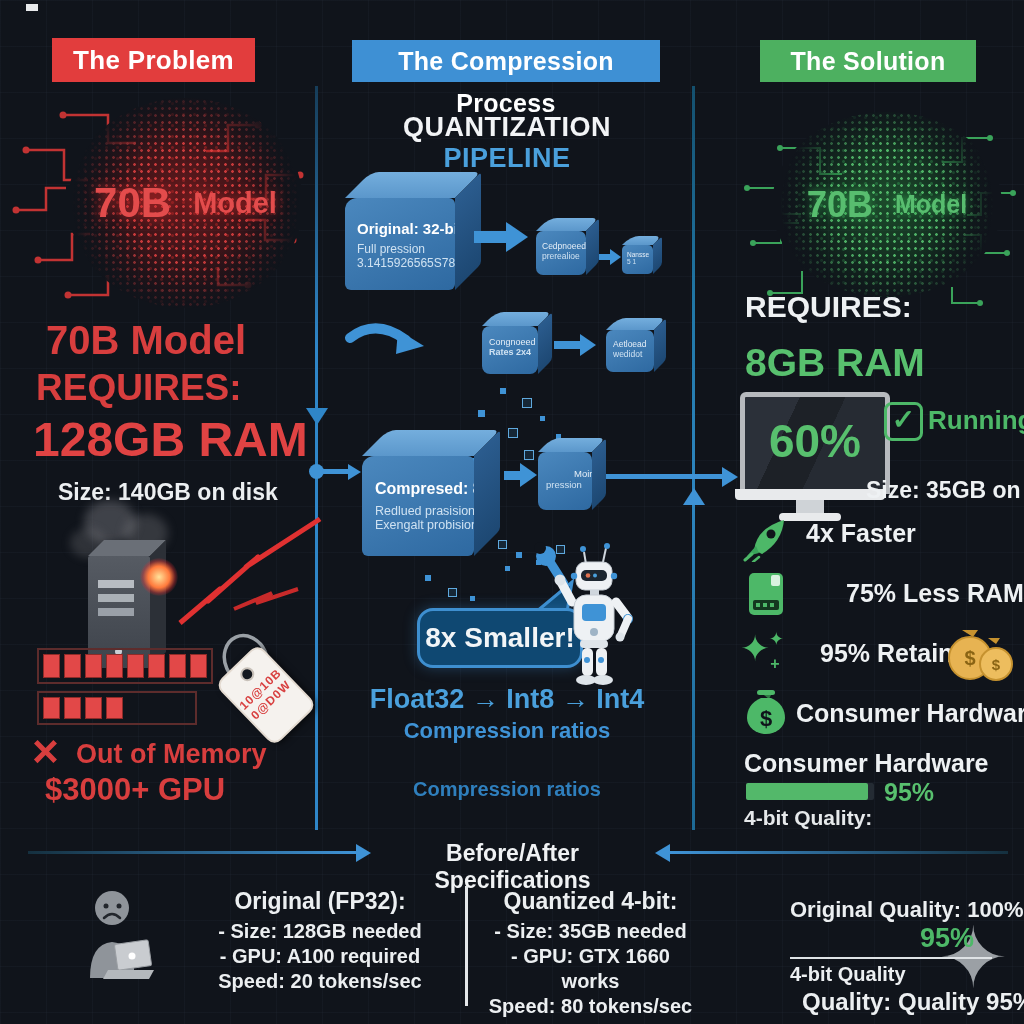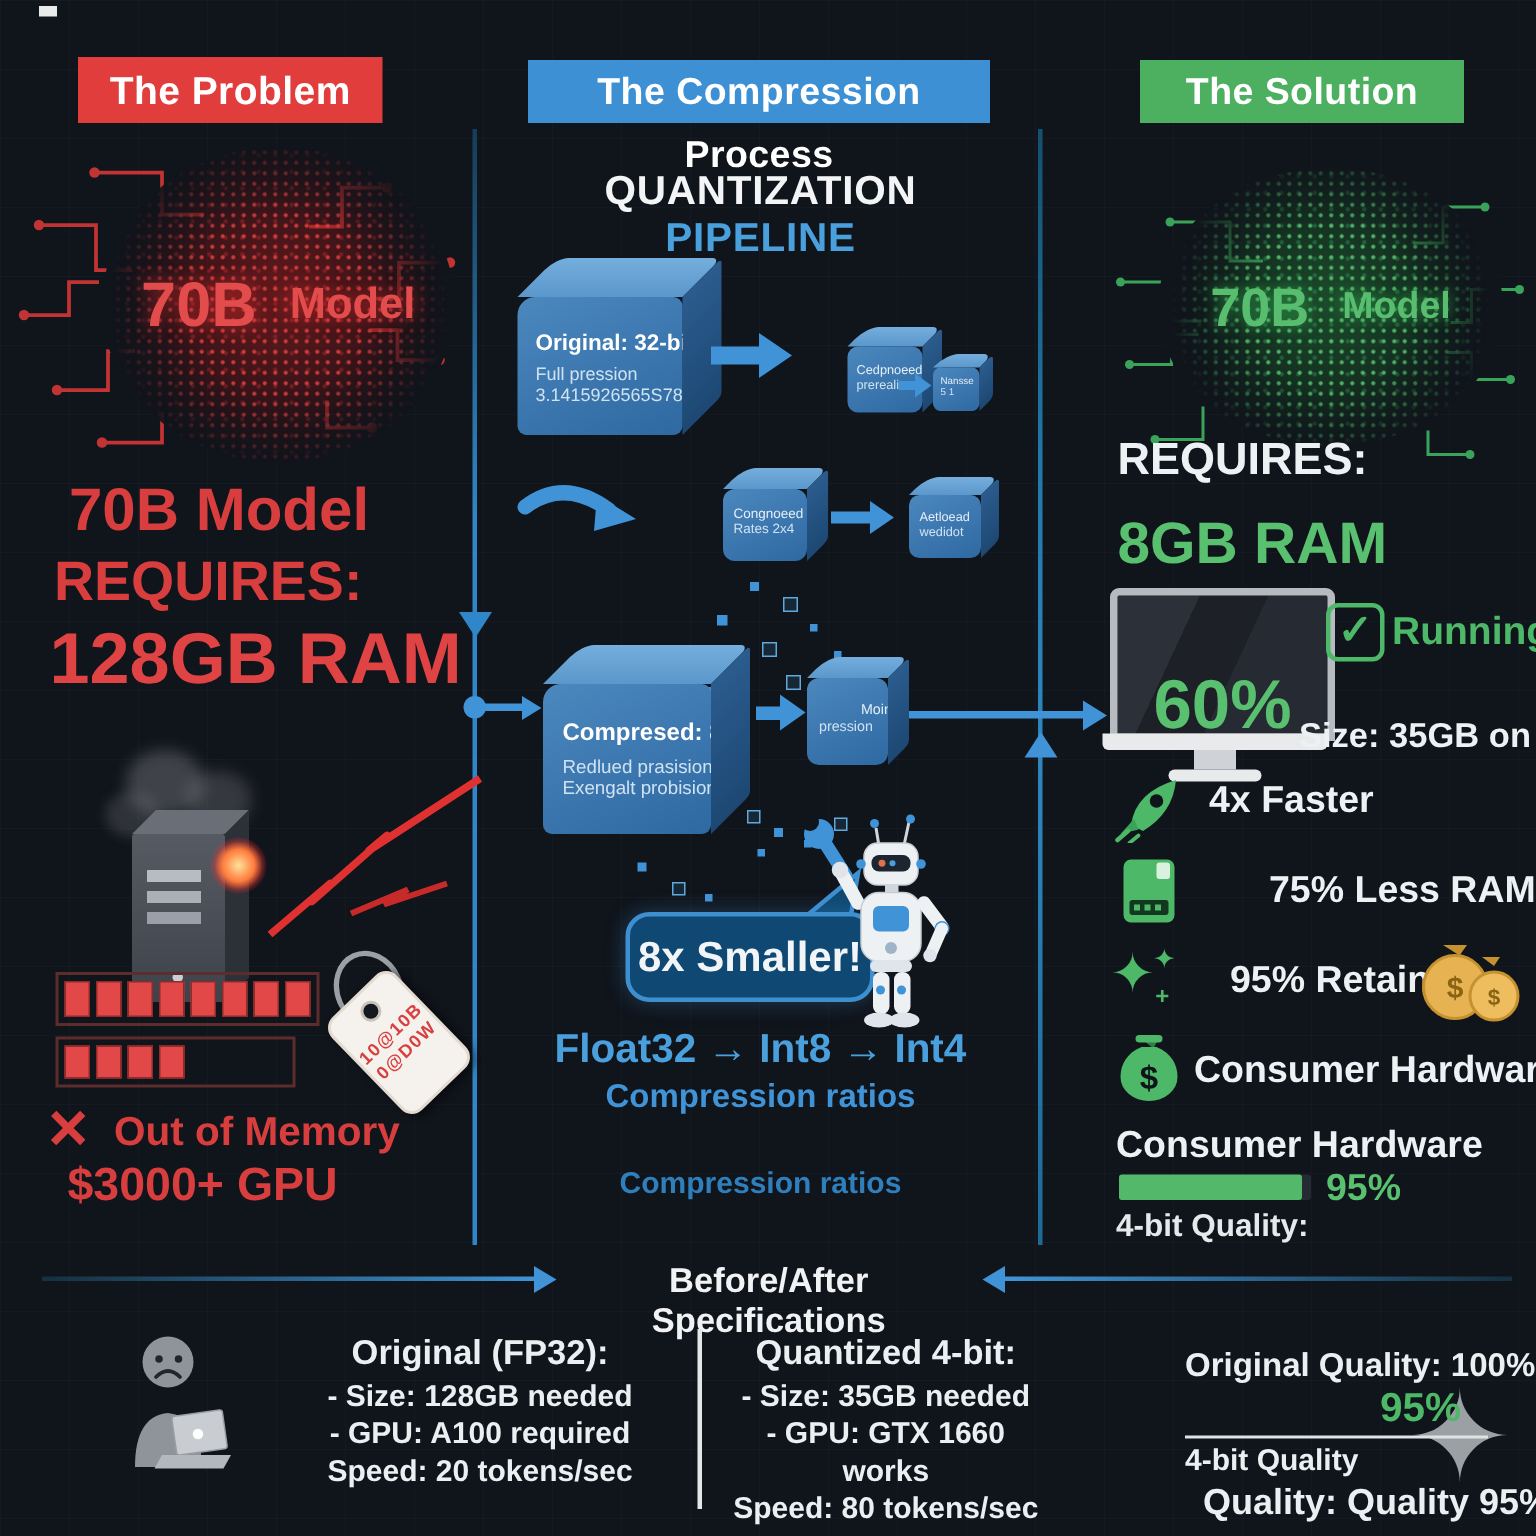--- a/index.html
+++ b/index.html
@@ -97,20 +97,21 @@
   <div class="blob blob-red" style="left:68px;top:98px;width:235px;height:210px;">
     <div class="lbl" style="color:#e34c4c;text-shadow:0 0 12px rgba(200,40,40,.8);">
       <span class="b" style="font-size:42px;">70B</span>
       <span style="font-size:29px;font-weight:700;">Model</span>
     </div>
   </div>
 
   <div class="abs txt b" style="left:46px;top:318px;font-size:40px;color:#d83e3e;">70B Model</div>
   <div class="abs txt b" style="left:36px;top:368px;font-size:37px;color:#d83e3e;">REQUIRES:</div>
   <div class="abs txt b" style="left:33px;top:414px;font-size:48px;color:#e04343;">128GB RAM</div>
+  <div class="abs txt b" style="left:58px;top:480px;font-size:23px;color:#eceff1;">Size: 140GB on disk</div>
 
   <div class="abs" style="left:84px;top:500px;width:52px;height:44px;border-radius:50%;background:rgba(165,165,170,.32);filter:blur(5px);"></div>
   <div class="abs" style="left:124px;top:514px;width:44px;height:38px;border-radius:50%;background:rgba(150,150,155,.28);filter:blur(5px);"></div>
   <div class="abs" style="left:70px;top:528px;width:36px;height:30px;border-radius:50%;background:rgba(140,140,145,.25);filter:blur(4px);"></div>
 
   <div class="cube" style="left:88px;top:540px;width:80px;height:130px;">
     <div class="fc" style="left:0;top:0;width:62px;height:16px;background:#6a6f77;transform:skewX(-45deg);transform-origin:0 100%;"></div>
     <div class="fc" style="left:62px;top:16px;width:16px;height:112px;background:#2c3037;transform:skewY(-45deg);transform-origin:0 0;"></div>
     <div class="fc" style="left:0;top:16px;width:62px;height:112px;background:linear-gradient(#565b63,#3e434b);border-radius:2px;">
       <div class="abs" style="left:10px;top:24px;width:36px;height:8px;background:#b7bcc2;"></div>
@@ -167,21 +168,21 @@
     <div class="fc rgt" style="left:110px;top:26px;width:26px;height:92px;"></div>
     <div class="fc frn" style="left:0;top:26px;width:110px;height:92px;padding:22px 0 0 12px;">
       <div class="cl1" style="font-size:15px;">Original: 32-bit</div>
       <div class="cl2" style="font-size:12px;margin-top:5px;">Full pression</div>
       <div class="cl2" style="font-size:12px;">3.1415926565S783</div>
     </div>
   </div>
   <div class="harrow" style="left:474px;top:231px;width:34px;height:12px;"></div>
   <div class="abs head-r" style="left:506px;top:222px;border-top:15px solid transparent;border-bottom:15px solid transparent;border-left:22px solid #3f93d6;"></div>
 
-  <div class="cube" style="left:565px;top:218px;width:63px;height:57px;">
+  <div class="cube" style="left:536px;top:218px;width:63px;height:57px;">
     <div class="fc top" style="left:0;top:0;width:50px;height:13px;"></div>
     <div class="fc rgt" style="left:50px;top:13px;width:13px;height:44px;"></div>
     <div class="fc frn" style="left:0;top:13px;width:50px;height:44px;padding:10px 0 0 6px;border-radius:7px;">
       <div class="cl2" style="font-size:8.5px;color:#e5eef7;">Cedpnoeed</div>
       <div class="cl2" style="font-size:8.5px;">prerealioe</div>
     </div>
   </div>
   <div class="harrow" style="left:599px;top:254px;width:12px;height:6px;"></div>
   <div class="abs head-r" style="left:610px;top:249px;border-top:8px solid transparent;border-bottom:8px solid transparent;border-left:11px solid #3f93d6;"></div>
 
@@ -197,21 +198,21 @@
   <svg class="abs" style="left:344px;top:316px;" width="86" height="48" viewBox="0 0 86 48">
     <path d="M6,22 Q32,2 62,24" fill="none" stroke="#3f93d6" stroke-width="10" stroke-linecap="round"></path>
     <polygon points="54,14 80,30 52,38" fill="#3f93d6"></polygon>
   </svg>
 
   <div class="cube" style="left:482px;top:312px;width:70px;height:62px;">
     <div class="fc top" style="left:0;top:0;width:56px;height:14px;"></div>
     <div class="fc rgt" style="left:56px;top:14px;width:14px;height:48px;"></div>
     <div class="fc frn" style="left:0;top:14px;width:56px;height:48px;padding:11px 0 0 7px;border-radius:8px;">
       <div class="cl2" style="font-size:9px;color:#e5eef7;">Congnoeed</div>
-      <div class="cl2" style="font-size:9px;">Rates 2x4</div>
+      <div class="cl2" style="font-size:9px;font-weight:bold;">Rates 2x4</div>
     </div>
   </div>
   <div class="harrow" style="left:554px;top:341px;width:28px;height:8px;"></div>
   <div class="abs head-r" style="left:580px;top:334px;border-top:11px solid transparent;border-bottom:11px solid transparent;border-left:16px solid #3f93d6;"></div>
 
   <div class="cube" style="left:606px;top:318px;width:60px;height:40px;border-radius:27px;">
     <div class="fc top" style="left:0;top:0;width:48px;height:12px;"></div>
     <div class="fc rgt" style="left:48px;top:12px;width:12px;height:42px;"></div>
     <div class="fc frn" style="left:0;top:12px;width:48px;height:42px;padding:9px 0 0 7px;border-radius:7px;">
       <div class="cl2" style="font-size:8.5px;color:#e5eef7;">Aetloead</div>
@@ -331,21 +332,21 @@
     <div class="lbl" style="color:#58bd6f;text-shadow:0 0 10px rgba(50,170,80,.8);">
       <span class="b" style="font-size:36px;">70B</span>
       <span style="font-size:25px;font-weight:700;">Model</span>
     </div>
   </div>
 
   <div class="abs txt b" style="left:745px;top:290px;font-size:30px;color:#eef1f3;">REQUIRES:</div>
   <div class="abs txt b" style="left:745px;top:326px;font-size:39px;color:#58c06e;margin-top:16px;">8GB RAM</div>
 
   <div class="abs" style="left:740px;top:392px;width:140px;height:92px;background:linear-gradient(115deg,#2b3039 30%,#1d2127 30%,#1d2127 55%,#262b33 55%);border:5px solid #b7babe;border-radius:6px 6px 0 0;">
-    <div class="ctr b" style="line-height:88px;font-size:46px;color:#58c06e;margin-top:28px;">60%</div>
+    <div class="ctr b" style="line-height:88px;font-size:46px;color:#58c06e;">60%</div>
   </div>
   <div class="abs" style="left:735px;top:489px;width:150px;height:11px;background:#e8eaec;border-radius:0 0 4px 4px;"></div>
   <div class="abs" style="left:796px;top:500px;width:28px;height:13px;background:#cfd3d7;"></div>
   <div class="abs" style="left:779px;top:513px;width:62px;height:8px;background:#e8eaec;border-radius:4px;"></div>
 
   <div class="abs" style="left:884px;top:402px;width:33px;height:33px;border:3.5px solid #4db868;border-radius:8px;">
     <span class="b" style="display:block;text-align:center;line-height:30px;font-size:28px;color:#4db868;">✓</span>
   </div>
   <div class="abs txt b" style="left:928px;top:406px;font-size:26px;color:#4db868;">Running!</div>
   <div class="abs txt b" style="left:866px;top:478px;font-size:23px;color:#eef1f3;">Size: 35GB on disk</div>

